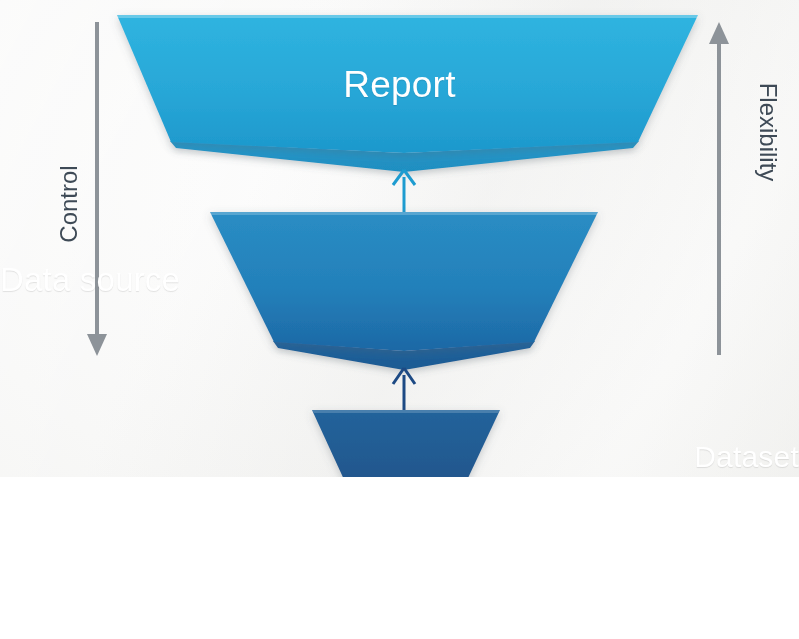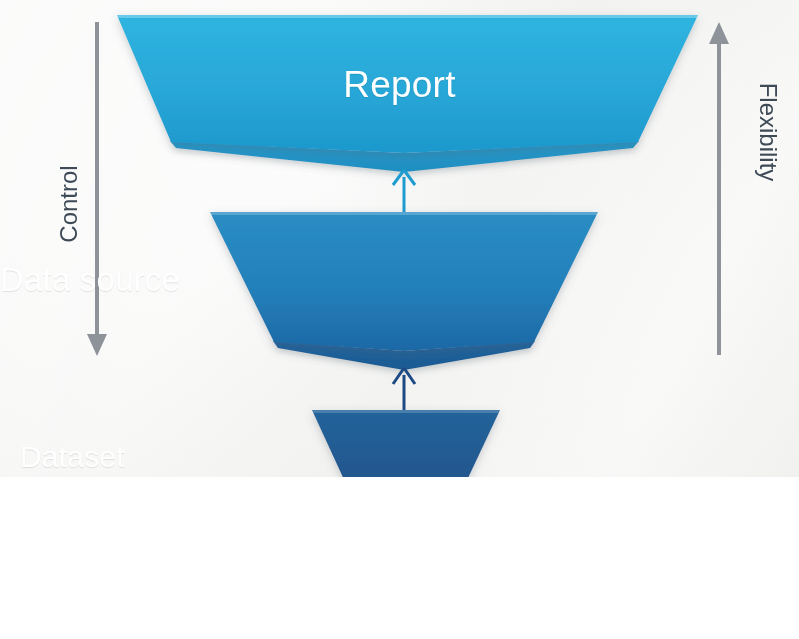--- a/index.html
+++ b/index.html
@@ -52,21 +52,21 @@
     font-size: 37px;
   }
   #label-datasource {
     left: 0; right: 0;
     top: 261px;
     font-size: 33px;
   }
   #label-dataset {
     left: 0; right: 0;
     top: 440px;
-    text-align: left;
+    text-align: right;
     font-size: 30px;
     padding-left: 20px;
   }
   .axis-label {
     position: absolute;
     color: #3e4a56;
     font-size: 24px;
     white-space: nowrap;
   }
   #label-control {

